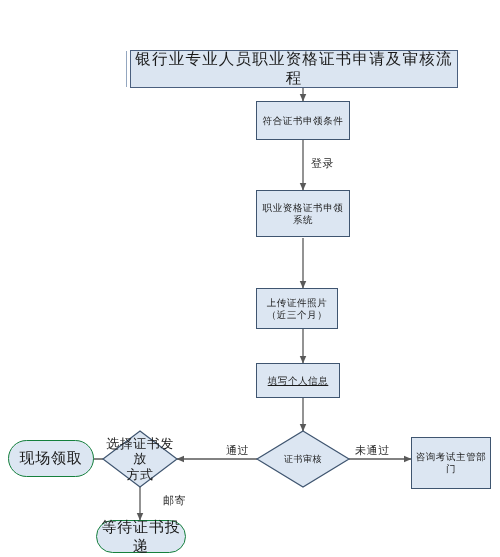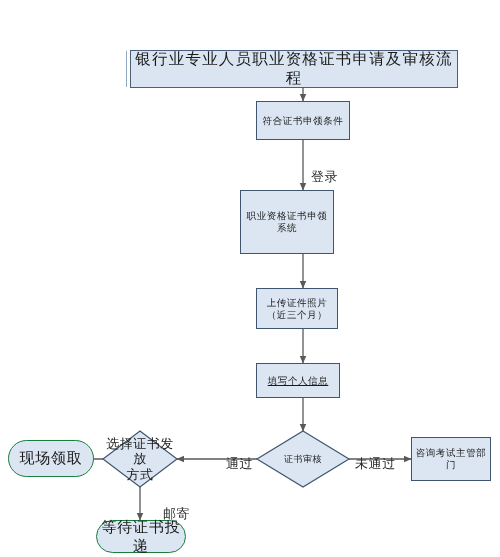--- a/index.html
+++ b/index.html
@@ -88,27 +88,26 @@
     font-size: 9px;
     letter-spacing: 0.5px;
     color: #1a1a1a;
     white-space: pre-line;
     line-height: 1.2;
   }
 
   
   .edge-label {
     position: absolute;
-    font-size: 13px;
+    font-size: 11px;
     color: #2b2b2b;
     letter-spacing: 0.6px;
     white-space: nowrap;
     z-index: 4;
     background: transparent;
-    margin-top: 12px;
   }
 </style>
 </head>
 <body>
 
 <div id="canvas">
 
   <svg id="edges" viewBox="0 0 500 557" width="500" height="557" xmlns="http://www.w3.org/2000/svg">
     <defs>
       <marker id="arrow" markerWidth="7" markerHeight="7" refX="5.6" refY="3" orient="auto" markerUnits="strokeWidth">
@@ -134,36 +133,36 @@
       <path d="M103,459 L35,459"></path>
 
       <path d="M140,487 L140,520"></path>
     </g>
   </svg>
 
   <div class="node title" style="left:130px; top:12px; width:328px; height:38px;margin-top:38px;">银行业专业人员职业资格证书申请及审核流程</div>
 
   <div class="node process" style="left:256px; top:101px; width:94px; height:39px;">符合证书申领条件</div>
 
-  <div class="node process" style="left:240px; top:190px; width:94px; height:64px;">职业资格证书申领
+  <div class="node process" style="left:256px; top:190px; width:94px; height:47px;">职业资格证书申领
 系统</div>
 
   <div class="node process" style="left:256px; top:288px; width:82px; height:41px;">上传证件照片
 （近三个月）</div>
 
   <div class="node process" style="left:256px; top:363px; width:84px; height:35px;text-decoration:underline;">填写个人信息</div>
 
   <div class="decision" style="left:257px; top:431px; width:92px; height:56px;">
     <svg width="92" height="56" viewBox="0 0 92 56" xmlns="http://www.w3.org/2000/svg">
       <polygon points="46,0 92,28 46,56 0,28" fill="#dce6f2" stroke="#3f5570" stroke-width="1.2"></polygon>
     </svg>
     <div class="dlabel">证书审核</div>
   </div>
 
-  <div class="node process" style="left:411px; top:437px; width:80px; height:44px;">咨询考试主管部门</div>
+  <div class="node process" style="left:411px; top:437px; width:80px; height:52px;">咨询考试主管部门</div>
 
   <div class="decision" style="left:103px; top:431px; width:74px; height:56px;">
     <svg width="74" height="56" viewBox="0 0 74 56" xmlns="http://www.w3.org/2000/svg">
       <polygon points="37,0 74,28 37,56 0,28" fill="#dce6f2" stroke="#3f5570" stroke-width="1.2"></polygon>
     </svg>
     <div class="dlabel" style="font-size:13px;">选择证书发放
 方式</div>
   </div>
 
   <div class="node terminal" style="left:8px; top:440px; width:86px; height:37px;">现场领取</div>

